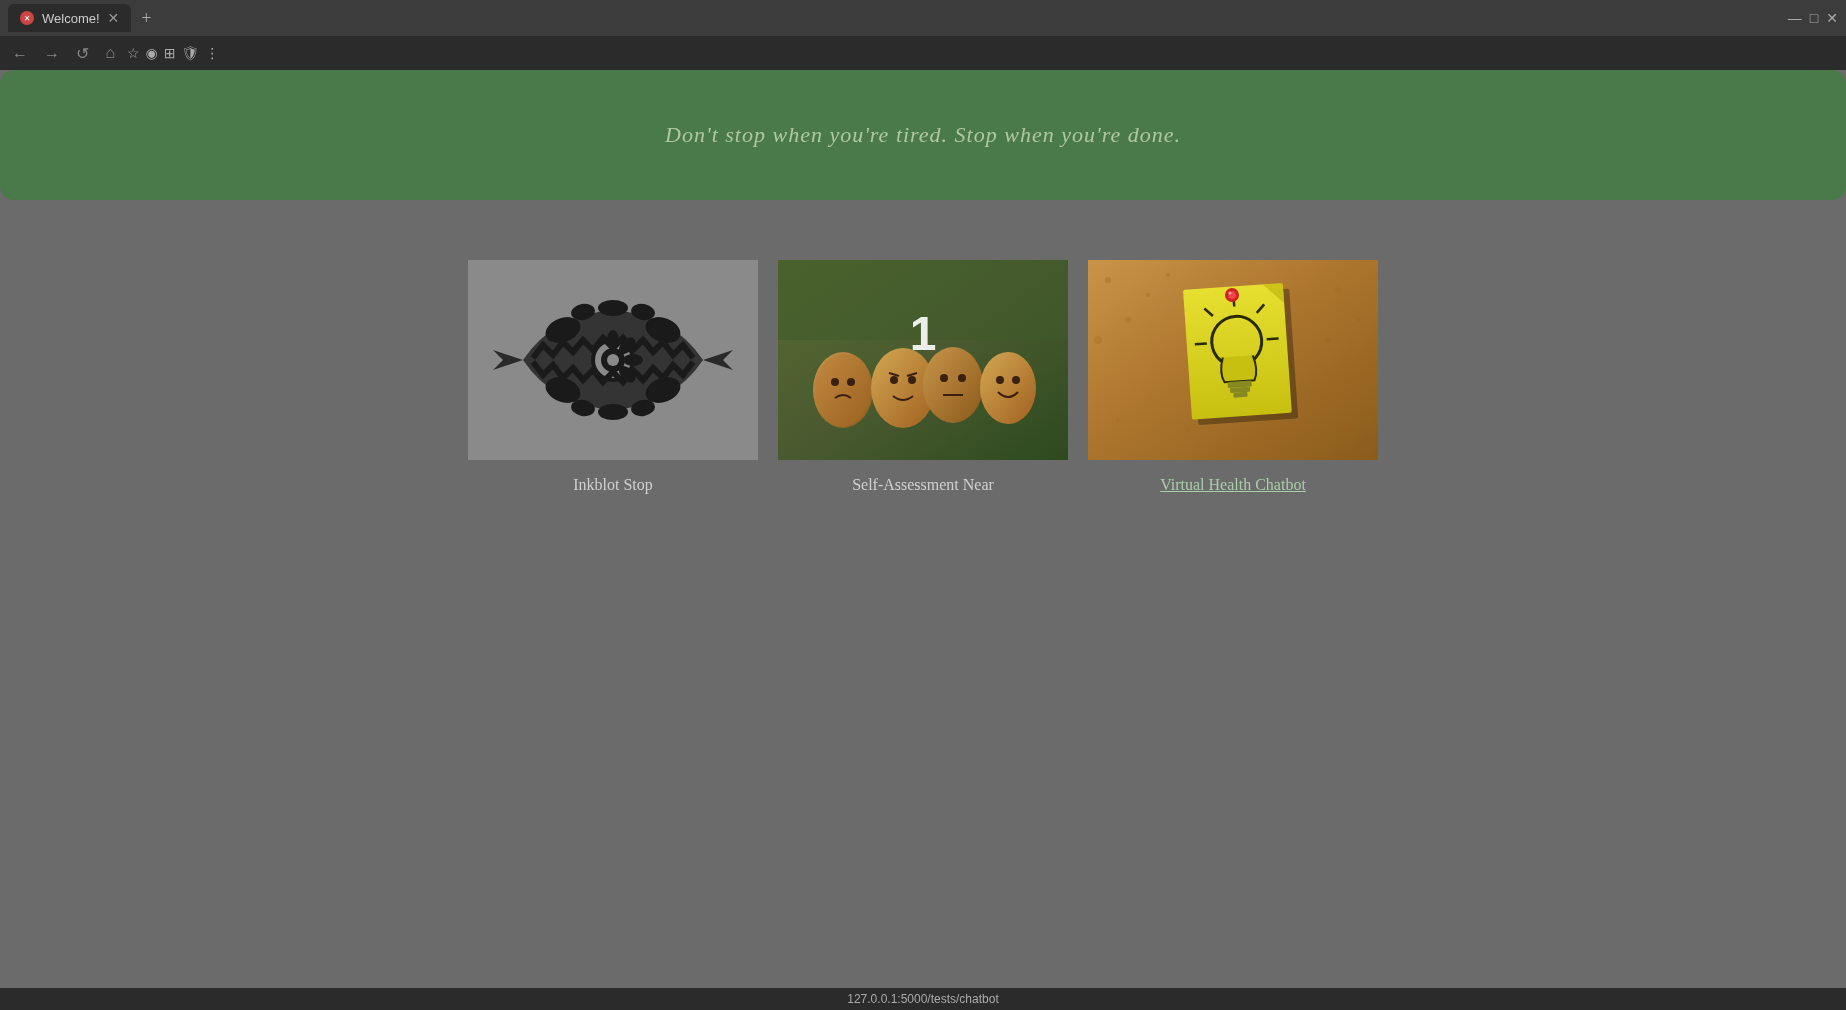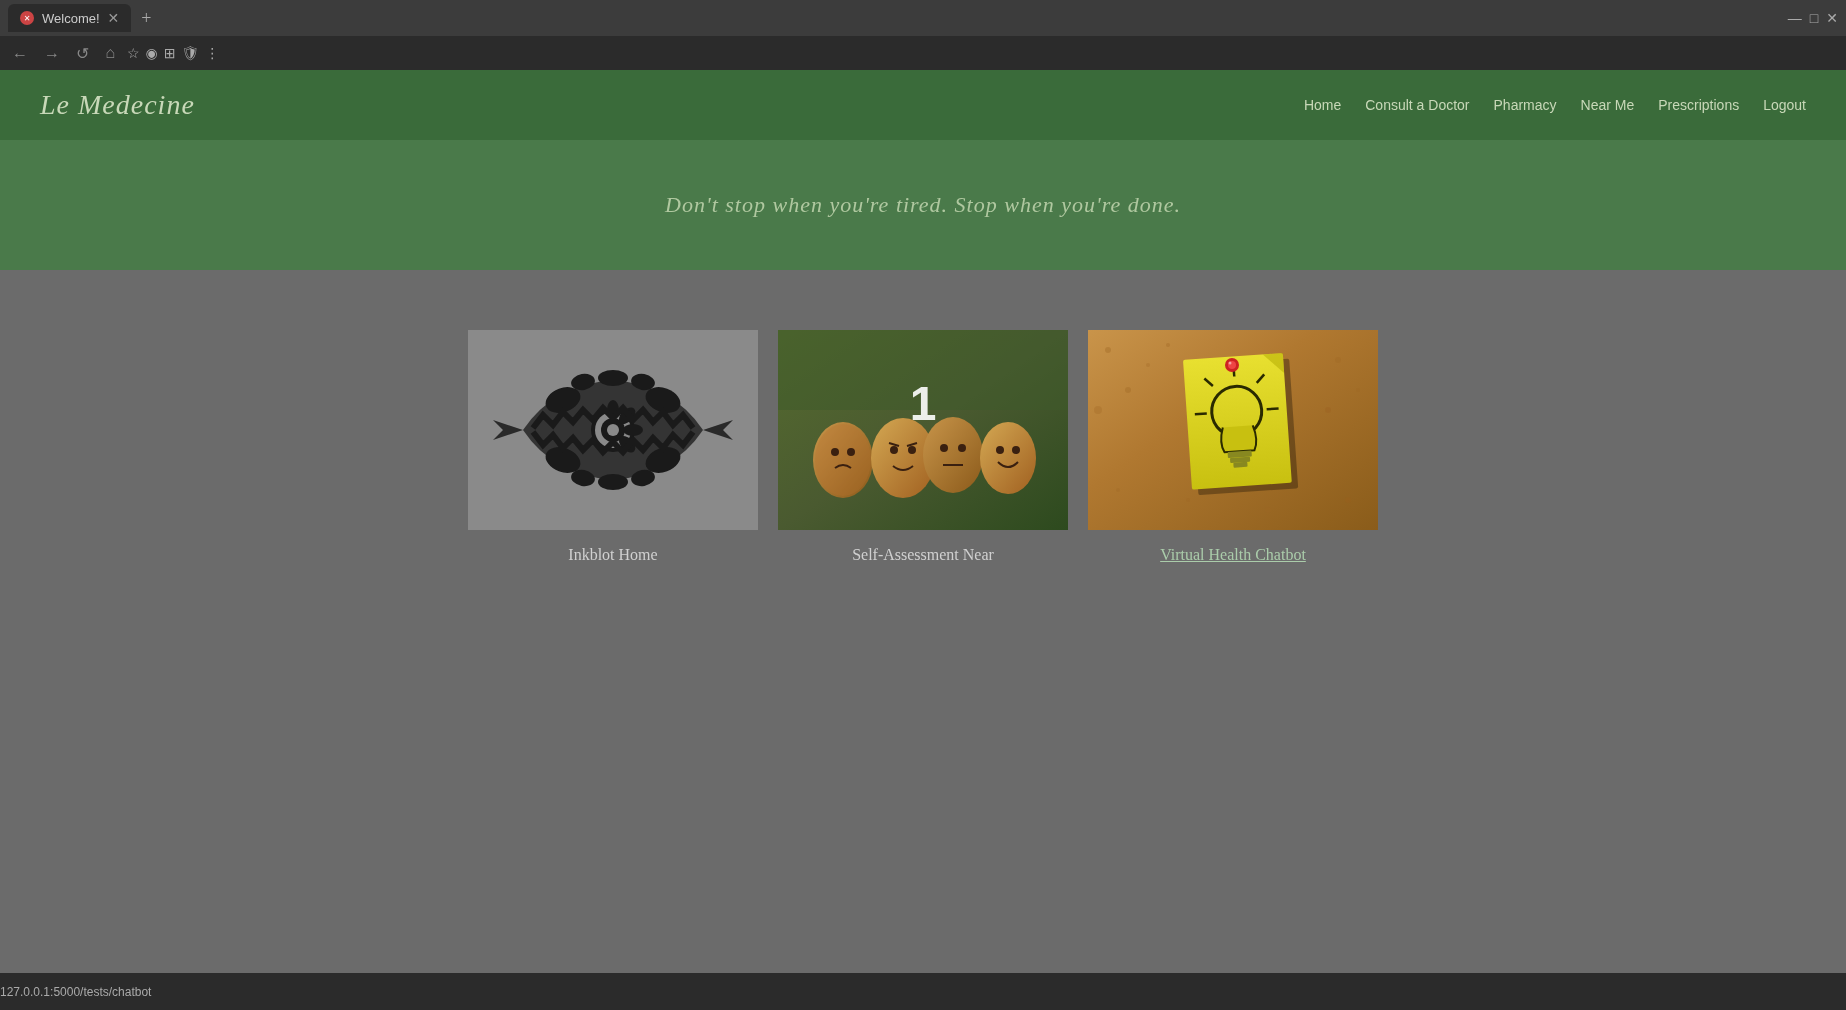--- a/index.html
+++ b/index.html
@@ -133,20 +133,21 @@
       cursor: pointer;
     }
 
     
     .hero-banner {
       background-color: #4a7a4a;
       display: flex;
       align-items: center;
       justify-content: center;
       height: 130px;
+      border-radius: 14px;
     }
 
     .hero-quote {
       color: #b0c8a0;
       font-family: Georgia, serif;
       font-size: 22px;
       font-style: italic;
       letter-spacing: 1px;
     }
 
@@ -214,28 +215,29 @@
     .card-label-link {
       color: #aaccaa;
     }
 
     
     .status-bar {
       background: #2b2b2b;
       color: #aaa;
       font-size: 12px;
       font-family: Arial, sans-serif;
-      padding: 2px 0;
+      padding: 2px 23px;
       position: fixed;
       bottom: 0;
       left: 0;
       right: 0;
-      height: 37px;
-      display: flex;
-      align-items: center;
+      height: 22px;
+      display: flex;
+      align-items: center;
+      justify-content: center;
     }
 
     
     .eggs-scene {
       width: 100%;
       height: 100%;
       background: linear-gradient(135deg, #8B6914 0%, #654321 30%, #4a7a4a 70%, #2d5a2d 100%);
       display: flex;
       align-items: center;
       justify-content: center;
@@ -283,31 +285,20 @@
       <span class="browser-icon-btn">◉</span>
       <span class="browser-icon-btn">⊞</span>
       <span class="browser-icon-btn">🛡</span>
       <span class="browser-icon-btn">⋮</span>
     </div>
   </div>
 </div>
 
 <div>
 
-  <nav class="navbar">
-    <div class="navbar-brand">Le Medecine</div>
-    <div class="navbar-links">
-      <a class="navbar-link">Home</a>
-      <a class="navbar-link">Consult a Doctor</a>
-      <a class="navbar-link">Pharmacy</a>
-      <a class="navbar-link">Near Me</a>
-      <a class="navbar-link">Prescriptions</a>
-      <a class="navbar-link">Logout</a>
-    </div>
-  </nav>
 
   <div class="hero-banner">
     <p class="hero-quote">Don't stop when you're tired. Stop when you're done.</p>
   </div>
 
   <div class="main-content">
     <div class="cards-container">
 
       <div class="card">
         <div class="card-image-wrapper inkblot-wrapper">
@@ -342,21 +333,21 @@
               <ellipse cx="0" cy="-20" rx="6" ry="10" fill="#1a1a1a" transform="rotate(0)"></ellipse>
               <ellipse cx="0" cy="-20" rx="6" ry="10" fill="#1a1a1a" transform="rotate(45,0,0)"></ellipse>
               <ellipse cx="0" cy="-20" rx="6" ry="10" fill="#1a1a1a" transform="rotate(90,0,0)"></ellipse>
               <ellipse cx="0" cy="-20" rx="6" ry="10" fill="#1a1a1a" transform="rotate(135,0,0)"></ellipse>
 
               <path d="M-80,-2 L-70,-15 L-60,-5 L-50,-18 L-40,-8 L-30,-20 L-20,-10 L-10,-22 L0,-12 L10,-22 L20,-10 L30,-20 L40,-8 L50,-18 L60,-5 L70,-15 L80,-2" stroke="#1a1a1a" stroke-width="6" fill="none"></path>
               <path d="M-80,2 L-70,15 L-60,5 L-50,18 L-40,8 L-30,20 L-20,10 L-10,22 L0,12 L10,22 L20,10 L30,20 L40,8 L50,18 L60,5 L70,15 L80,2" stroke="#1a1a1a" stroke-width="6" fill="none"></path>
             </g>
           </svg>
         </div>
-        <div class="card-label">Inkblot Home</div>
+        <div class="card-label">Inkblot Stop</div>
       </div>
 
       <div class="card">
         <div class="card-image-wrapper self-assessment-wrapper">
           <div class="eggs-scene">
 
             <svg viewBox="0 0 290 200" width="290" height="200" xmlns="http://www.w3.org/2000/svg">
 
               <defs>
                 <linearGradient id="bgGrad" x1="0%" y1="0%" x2="100%" y2="100%">

